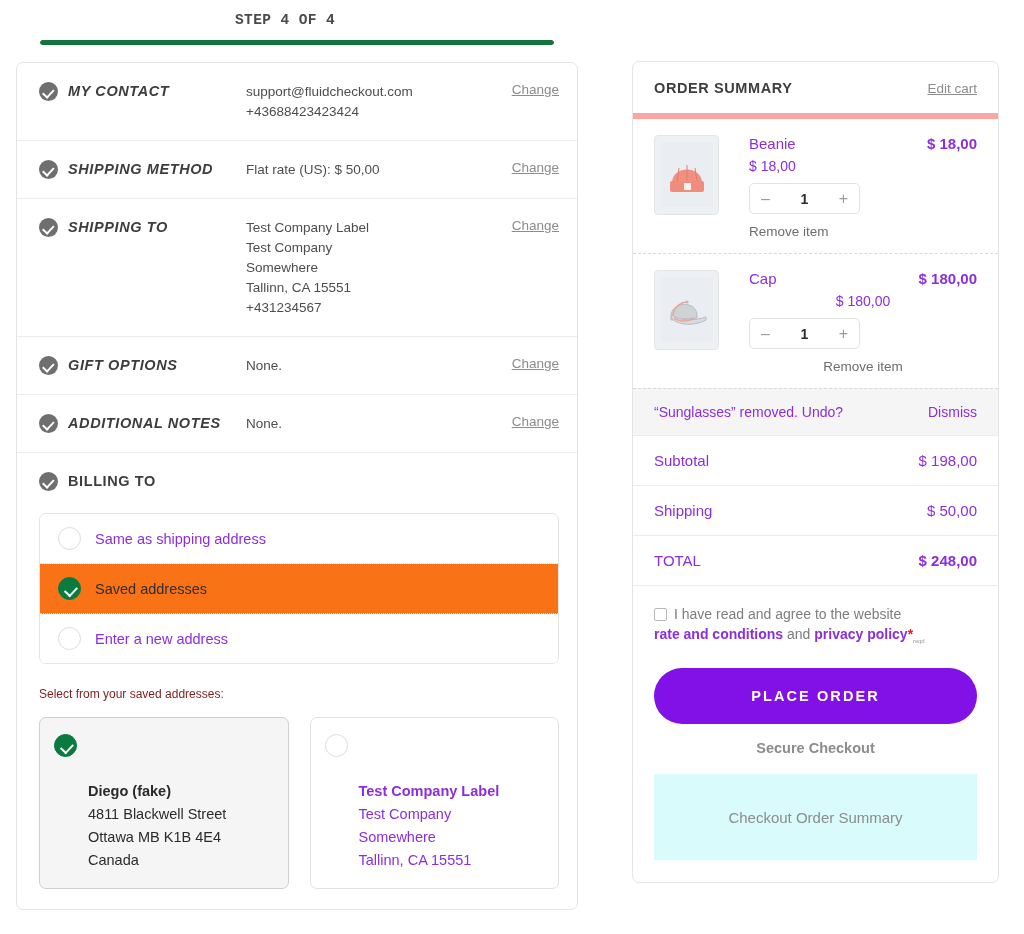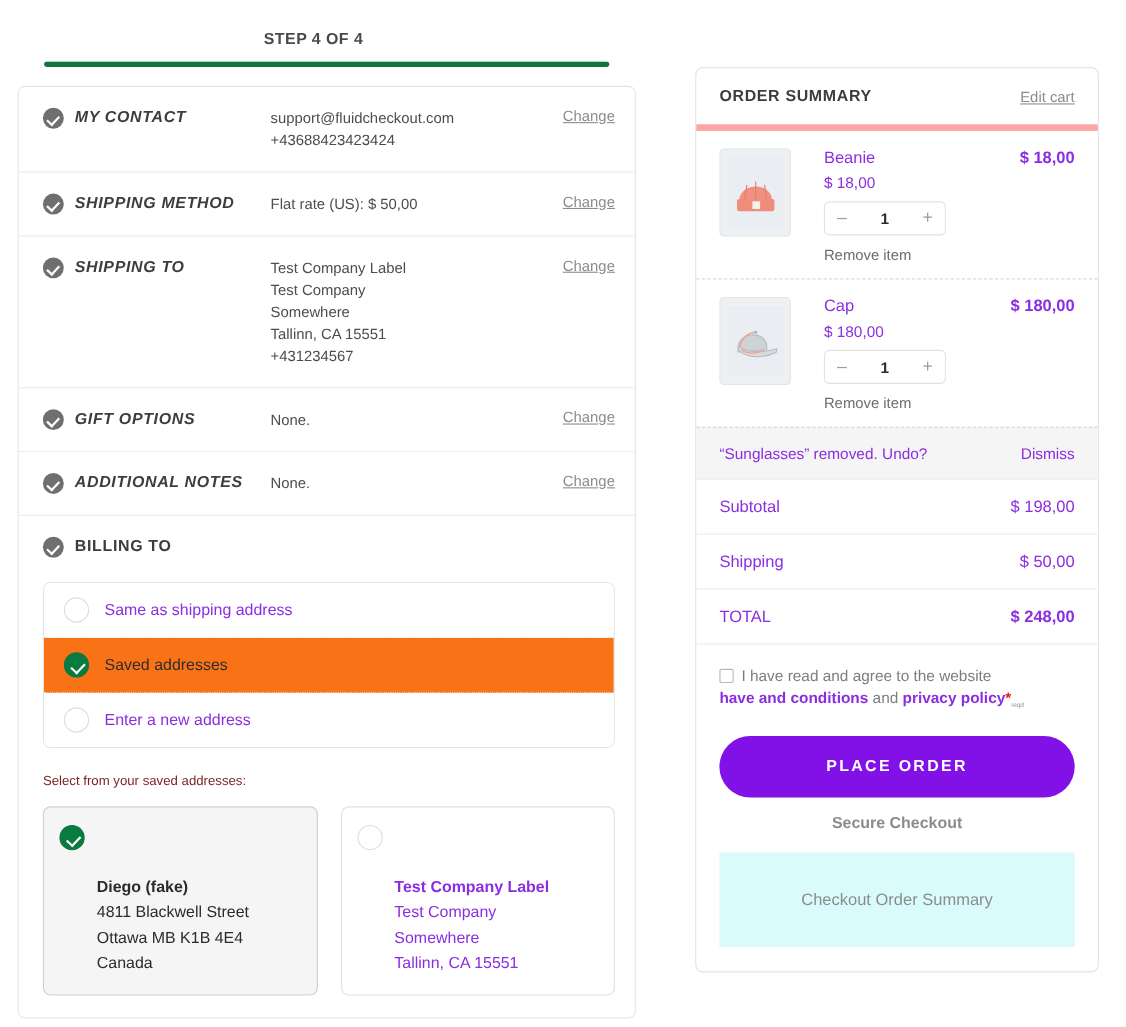--- a/index.html
+++ b/index.html
@@ -12,21 +12,21 @@
     color: #444444;
     -webkit-font-smoothing: antialiased;
   }
   .page { position: relative; width: 1024px; height: 934px; overflow: hidden; }
 
   
   .left-col {
     position: absolute; left: 16px; top: 0;
     width: 562px;
   }
-  .progress-wrap { padding-top: 28px; }
+  .progress-wrap { padding-top: 12px; font-family: Liberation Mono, monospace; }
   .step-label {
     text-align: center;
     font-size: 14.5px;
     font-weight: bold;
     letter-spacing: 0.4px;
     color: #4a4a4a;
     padding-right: 24px;
   }
   .progress-track {
     margin: 12px 24px 0 24px;
@@ -455,21 +455,21 @@
         <div class="qty">
           <span class="qty-btn">–</span>
           <span class="qty-val">1</span>
           <span class="qty-btn">+</span>
         </div>
         <div class="remove-item">Remove item</div>
       </div>
     </div>
 
     
-    <div class="cart-item" style="border-bottom:none;">
+    <div class="cart-item" style="border-bottom:none;text-align:center;">
       <div class="thumb">
         <svg width="52" height="64" viewBox="0 0 52 64">
           <rect x="0" y="0" width="52" height="64" fill="#eaeef2"></rect>
           <path d="M10 38 C10 24, 34 22, 36 36 L36 40 L10 42 Z" fill="#cfd3d6" stroke="#b8bcc0" stroke-width="1"></path>
           <path d="M10 40 C18 48, 34 48, 45 42 L45 39 C34 43, 18 43, 11 37 Z" fill="#d8dcdf" stroke="#b8bcc0" stroke-width="1"></path>
           <path d="M12 37 C13 28, 21 24, 26 24" stroke="#efa090" stroke-width="1.3" fill="none"></path>
           <path d="M33 40 C28 44, 18 44, 13 40" stroke="#efa090" stroke-width="1.3" fill="none"></path>
           <circle cx="26" cy="24" r="1.6" fill="#b8bcc0"></circle>
         </svg>
       </div>
@@ -501,21 +501,21 @@
       <span class="total-label">Shipping</span>
       <span class="total-value">$ 50,00</span>
     </div>
     <div class="total-row grand">
       <span class="total-label">TOTAL</span>
       <span class="total-value">$ 248,00</span>
     </div>
 
     <div class="terms">
       <span class="terms-box"></span><span>I have read and agree to the website</span><br>
-      <a>have and conditions</a><span> and </span><a>privacy policy</a><span class="req-star">*</span><span class="req-abbr">reqd</span>
+      <a>rate and conditions</a><span> and </span><a>privacy policy</a><span class="req-star">*</span><span class="req-abbr">reqd</span>
     </div>
 
     <button class="place-order">PLACE ORDER</button>
 
     <div class="secure">Secure Checkout</div>
 
     <div class="cos-box">
       <span>Checkout Order Summary</span>
     </div>
 

